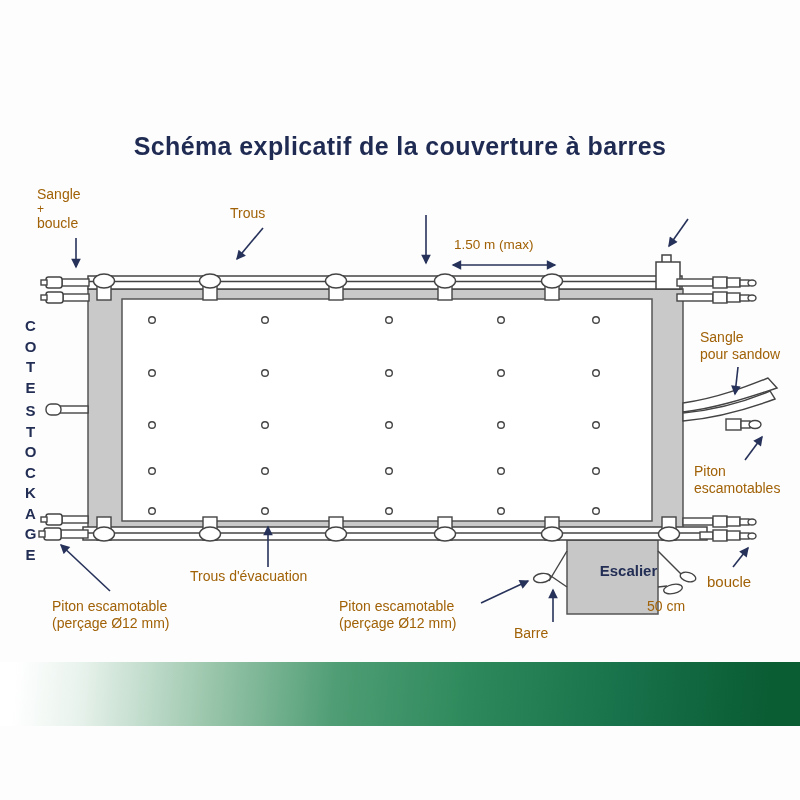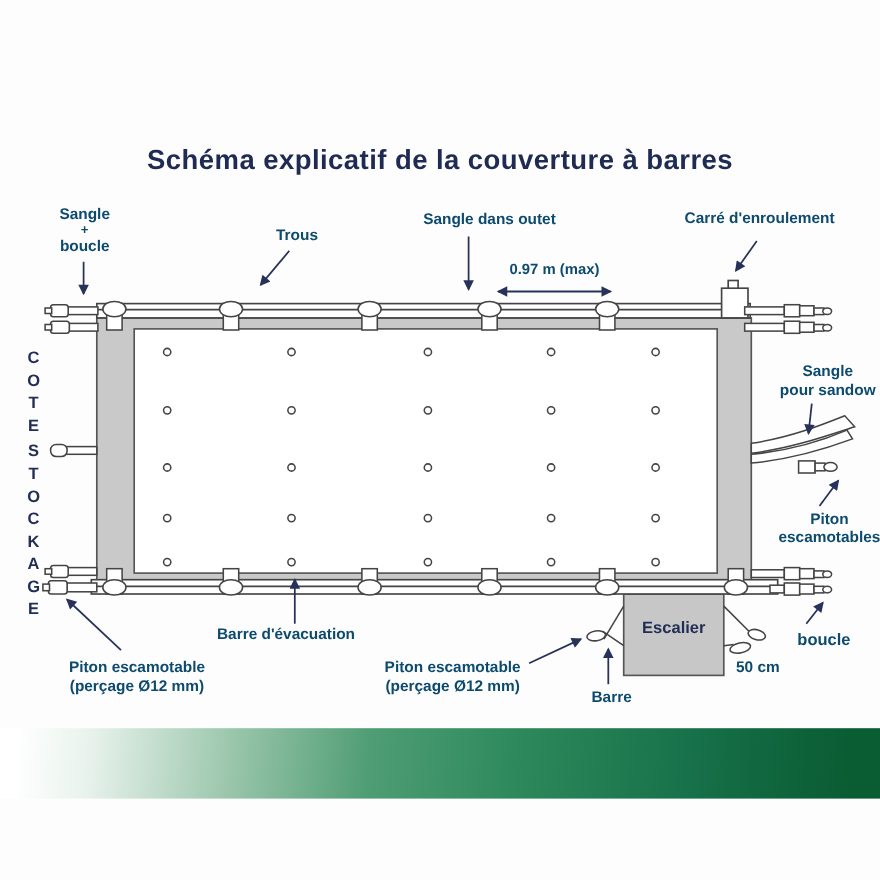--- a/index.html
+++ b/index.html
@@ -1,26 +1,26 @@
 <!DOCTYPE html>
 <html><head>
 <meta charset="utf-8">
 <style>
   html,body{margin:0;padding:0;background:#ffffff;}
   .page{position:relative;width:800px;height:800px;background:#fdfdfd;overflow:hidden;
         font-family:"Liberation Sans",sans-serif;color:#232e55;}
   .title{position:absolute;left:0;top:132px;width:800px;text-align:center;
          font-size:25px;font-weight:600;letter-spacing:.4px;color:#1f2b52;}
-  .callout{position:absolute;text-align:center;font-size:14px;line-height:1.18;font-weight:700;color:#0c4a6e;}
+  .callout{position:absolute;text-align:left;font-size:14px;line-height:1.18;font-weight:400;color:#a16207;}
   .callout .small{font-size:12px;display:block;line-height:1.0;}
   .callout span{display:block;}
   .dim{font-size:13.5px;}
   .vword{position:absolute;writing-mode:vertical-rl;-webkit-text-orientation:upright;text-orientation:upright;
          font-weight:700;font-size:15px;letter-spacing:3.5px;color:#232e55;}
-  .escalier-label{position:absolute;text-align:center;font-size:15px;font-weight:600;color:#232e55;}
+  .escalier-label{position:absolute;text-align:center;font-size:15px;font-weight:600;color:#232e55;padding-left:16px;}
   .boucle-label{font-size:15px;}
   svg.diagram{position:absolute;left:0;top:0;width:800px;height:800px;}
   .greenbar{position:absolute;left:0;top:662px;width:800px;height:64px;
     background:linear-gradient(95deg,#ffffff 2%,#e9f3ed 10%,#9cc7ad 26%,#4f9d74 42%,#2e8a5c 58%,#17714a 78%,#0a5c33 96%);}
 </style>
 </head>
 <body>
 
 <div class="page">
 
@@ -182,38 +182,36 @@
       <line x1="553" y1="622" x2="553" y2="590" marker-end="url(#ah)"></line>
     </g>
   </svg>
 
   <div class="callout" style="left:37px;top:186px;width:80px;">
     <span>Sangle</span>
     <span class="small">+</span>
     <span>boucle</span>
   </div>
   <div class="callout" style="left:230px;top:205px;width:80px;">Trous</div>
-  <div class="callout" style="left:365px;top:191px;width:160px;">Sangle dans outet</div>
-  <div class="callout dim" style="left:454px;top:237px;width:100px;">0.97 m (max)</div>
-  <div class="callout" style="left:608px;top:190px;width:165px;">Carré d'enroulement</div>
+  <div class="callout dim" style="left:454px;top:237px;width:100px;">1.50 m (max)</div>
 
   <div class="vword" style="left:22px;top:317px;">COTE</div>
   <div class="vword" style="left:22px;top:402px;">STOCKAGE</div>
 
   <div class="callout" style="left:700px;top:329px;width:105px;">
     <span>Sangle</span>
     <span>pour sandow</span>
   </div>
   <div class="callout" style="left:694px;top:463px;width:120px;">
     <span>Piton</span>
     <span>escamotables</span>
   </div>
   <div class="callout boucle-label" style="left:707px;top:573px;width:84px;">boucle</div>
 
-  <div class="callout" style="left:190px;top:568px;width:140px;">Barre d'évacuation</div>
+  <div class="callout" style="left:190px;top:568px;width:140px;">Trous d'évacuation</div>
   <div class="callout" style="left:52px;top:598px;width:145px;">
     <span>Piton escamotable</span>
     <span>(perçage Ø12 mm)</span>
   </div>
   <div class="callout" style="left:339px;top:598px;width:145px;">
     <span>Piton escamotable</span>
     <span>(perçage Ø12 mm)</span>
   </div>
   <div class="callout" style="left:514px;top:625px;width:84px;">Barre</div>
   <div class="escalier-label" style="left:568px;top:562px;width:89px;">Escalier</div>

